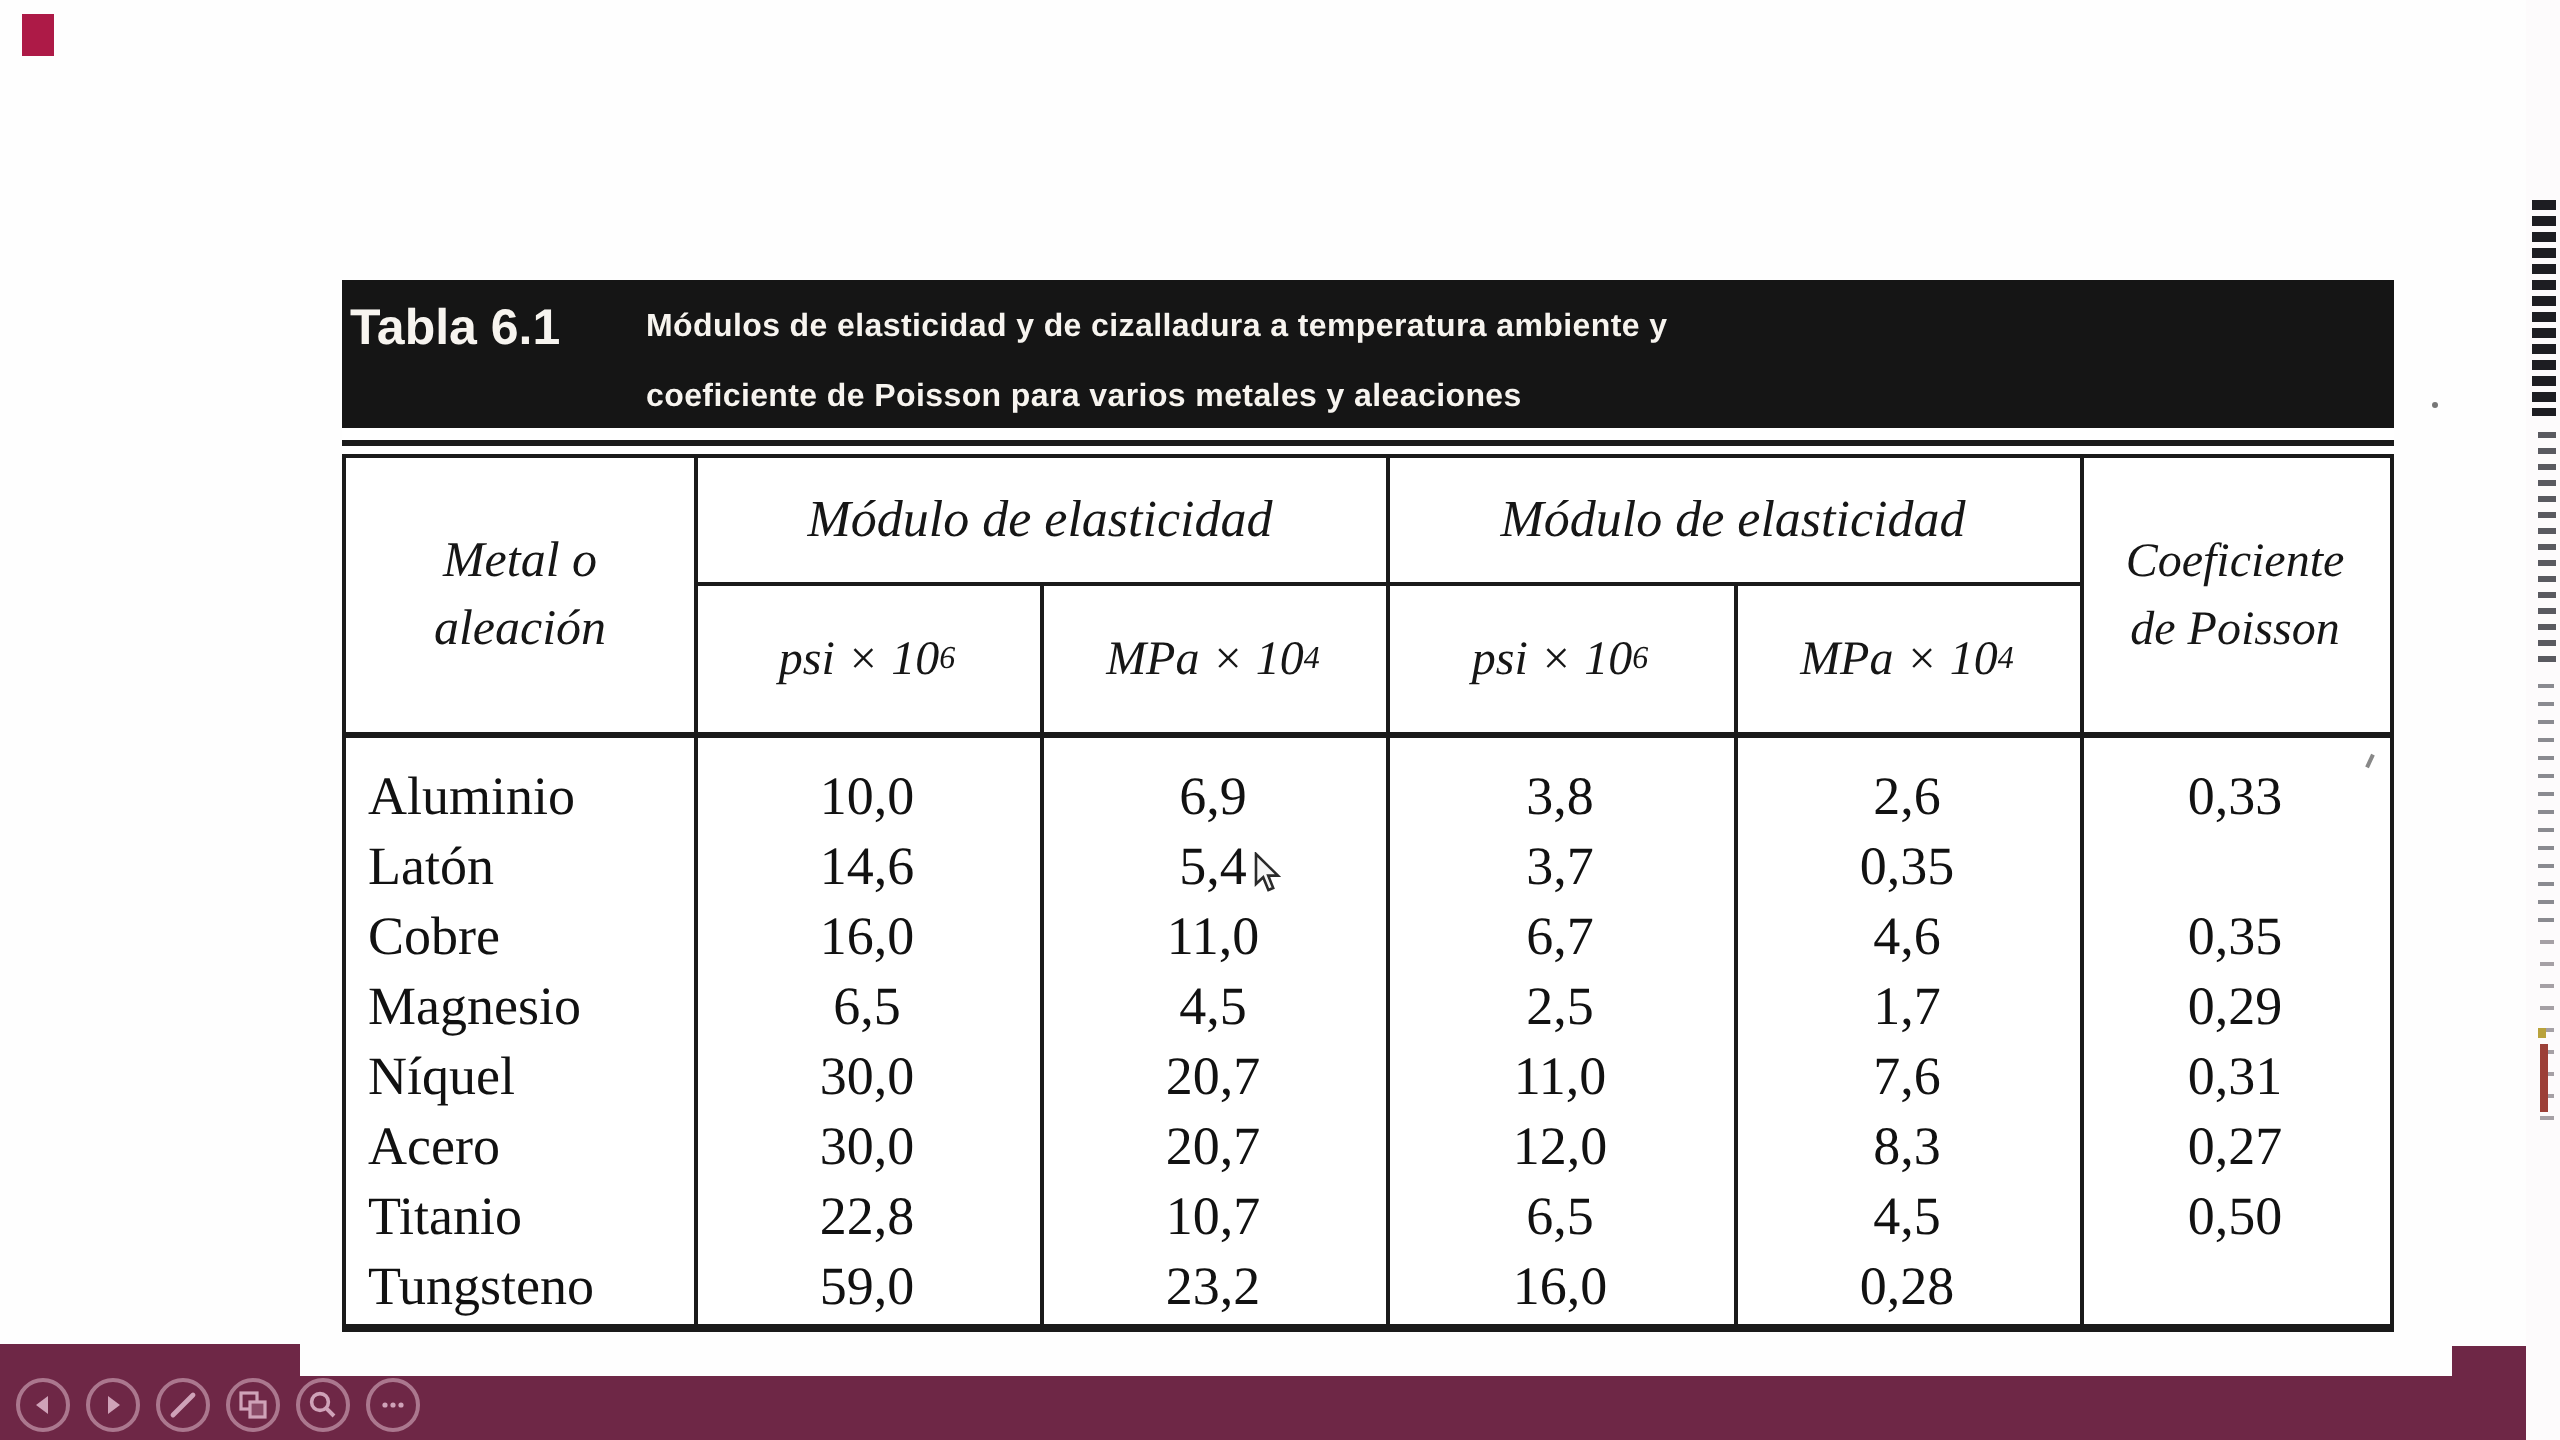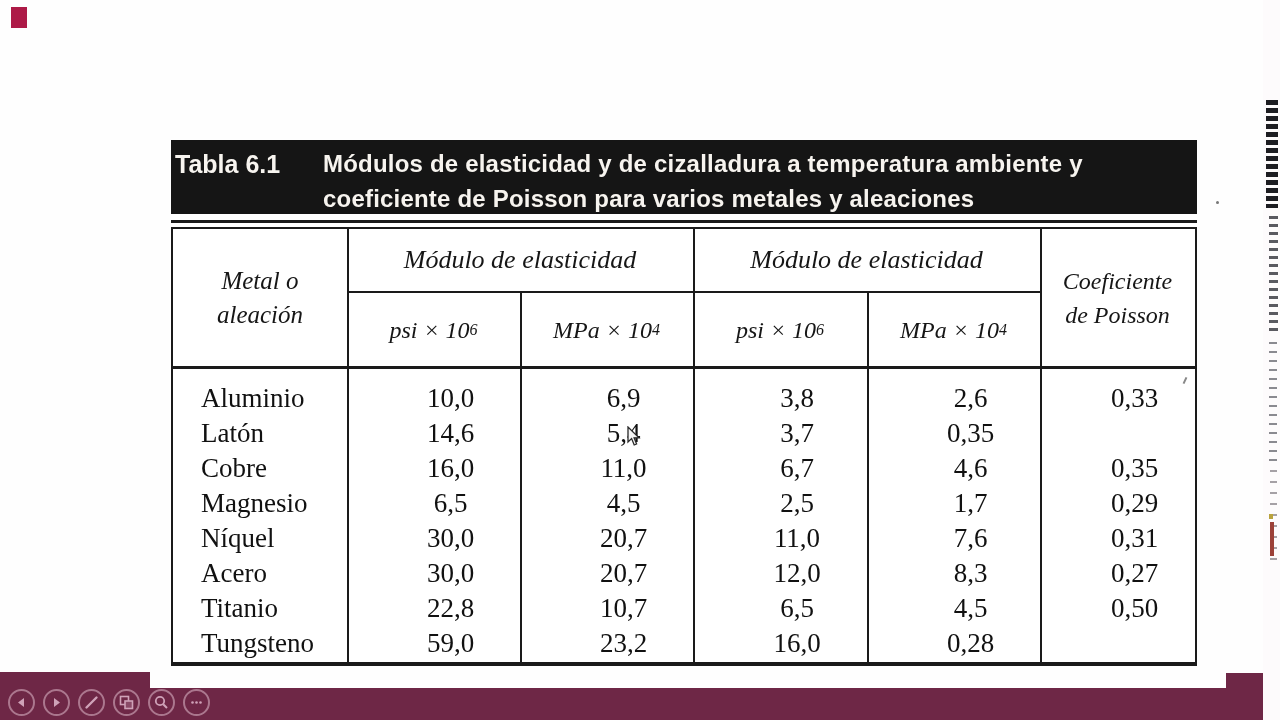--- a/index.html
+++ b/index.html
@@ -13,21 +13,21 @@
   #stage{position:relative;width:1280px;height:720px;overflow:hidden;background:#fefefe;}
 
   
   .accent-square{position:absolute;left:11px;top:7px;width:16px;height:21px;background:var(--accent);}
 
   
   .table-wrap{position:absolute;left:171px;top:140px;width:1026px;}
   .title-bar{height:74px;background:var(--ink);color:#f7f4ef;display:flex;box-sizing:border-box;
              font-family:"Liberation Sans",sans-serif;font-weight:bold;padding-top:6px;}
   .title-label{width:148px;padding-left:4px;font-size:25px;line-height:36px;flex:none;}
-  .title-text{font-size:24px;line-height:35px;letter-spacing:.2px;}
+  .title-text{font-size:16px;line-height:35px;letter-spacing:.2px;}
   .rule-gap{height:6px;background:#fff;}
   .top-rule{height:3px;background:#1a1a1a;}
   .rule-gap2{height:4px;background:#fff;}
 
   .grid{position:relative;height:439px;background:#fff;border:2px solid #1a1a1a;border-bottom-width:4px;box-sizing:border-box;}
   .vline,.hline{position:absolute;background:#1a1a1a;}
   .cell{position:absolute;display:flex;align-items:center;justify-content:center;text-align:center;
         font-style:italic;color:#161616;}
   .cell .two-line{line-height:34px;}
   .h-metal{left:0;top:0;width:174px;height:137px;font-size:25px;}
@@ -35,21 +35,21 @@
   .h-group2{left:520px;top:0;width:347px;height:62px;font-size:26px;}
   .h-poisson{left:867px;top:0;width:155px;height:137px;font-size:24px;}
   .h-sub{top:65px;height:72px;font-size:24px;}
   .h-sub sup{font-size:16px;font-style:italic;line-height:0;vertical-align:6px;}
   .sub1{left:174px;width:173px;}
   .sub2{left:347px;width:173px;}
   .sub3{left:520px;width:174px;}
   .sub4{left:694px;width:173px;}
 
   .rows{position:absolute;left:0;top:152px;width:1022px;}
-  .tr{display:grid;grid-template-columns:174px 173px 173px 174px 173px 155px;height:35px;margin-left:17px;}
+  .tr{display:grid;grid-template-columns:174px 173px 173px 174px 173px 155px;height:35px;}
   .td{font-size:27px;color:#111;display:flex;align-items:center;justify-content:center;font-style:normal;}
   .td.metal{justify-content:flex-start;padding-left:11px;box-sizing:border-box;}
 
   
   .bottom-bar{position:absolute;left:0;top:688px;width:1263px;height:32px;background:var(--bar);}
   .bar-raise-left{position:absolute;left:0;top:672px;width:150px;height:17px;background:var(--bar);}
   .bar-raise-right{position:absolute;left:1226px;top:673px;width:37px;height:16px;background:var(--bar);}
 
   .toolbar{position:absolute;left:8px;top:689px;display:flex;gap:8px;}
   .tool-btn{width:27px;height:27px;border-radius:50%;border:2px solid rgba(223,186,202,.55);

